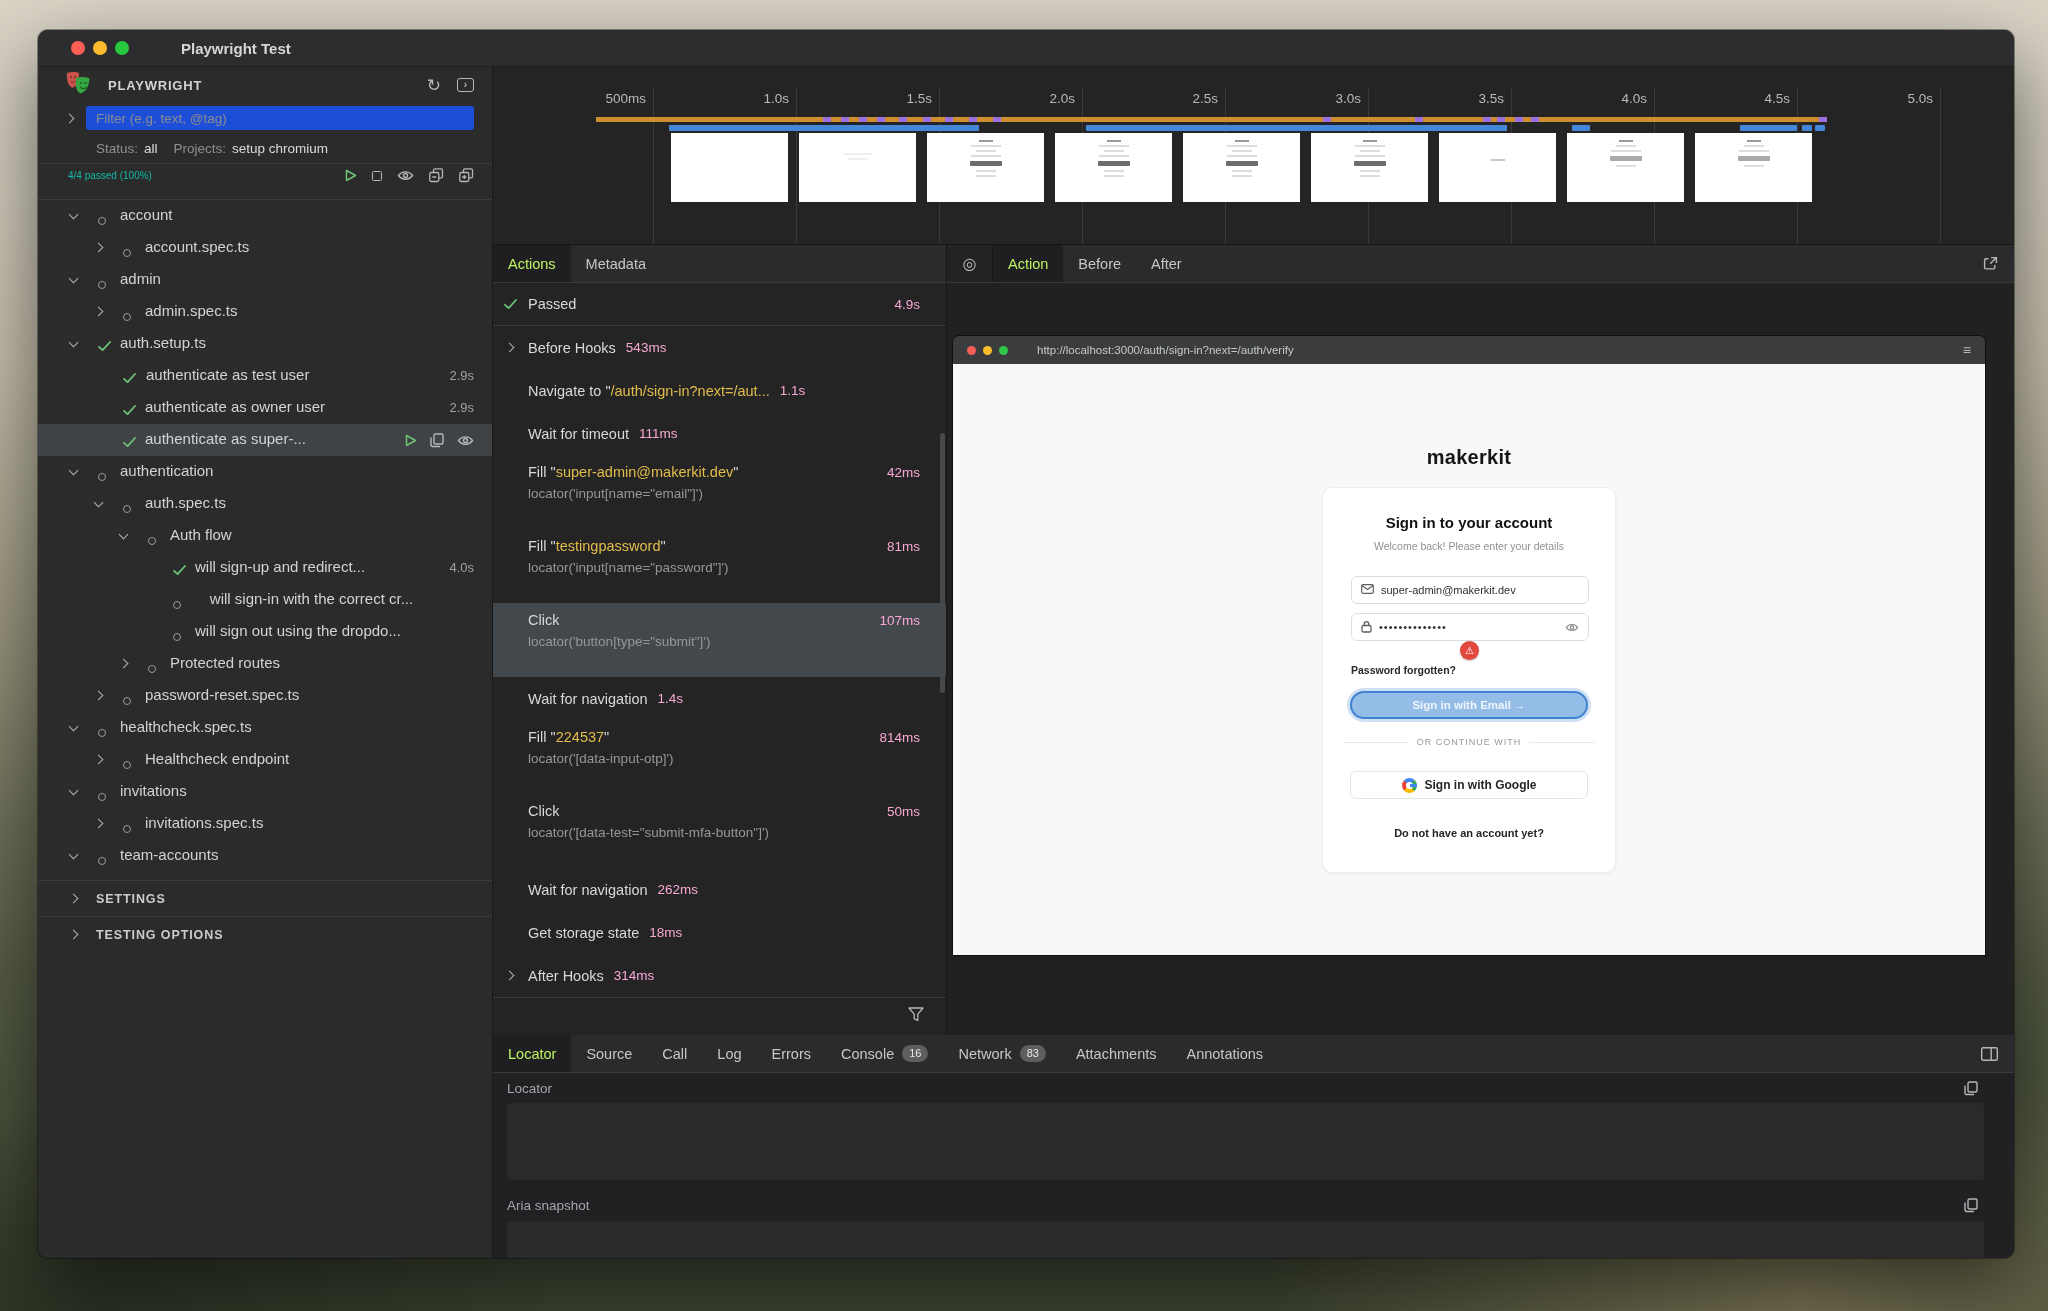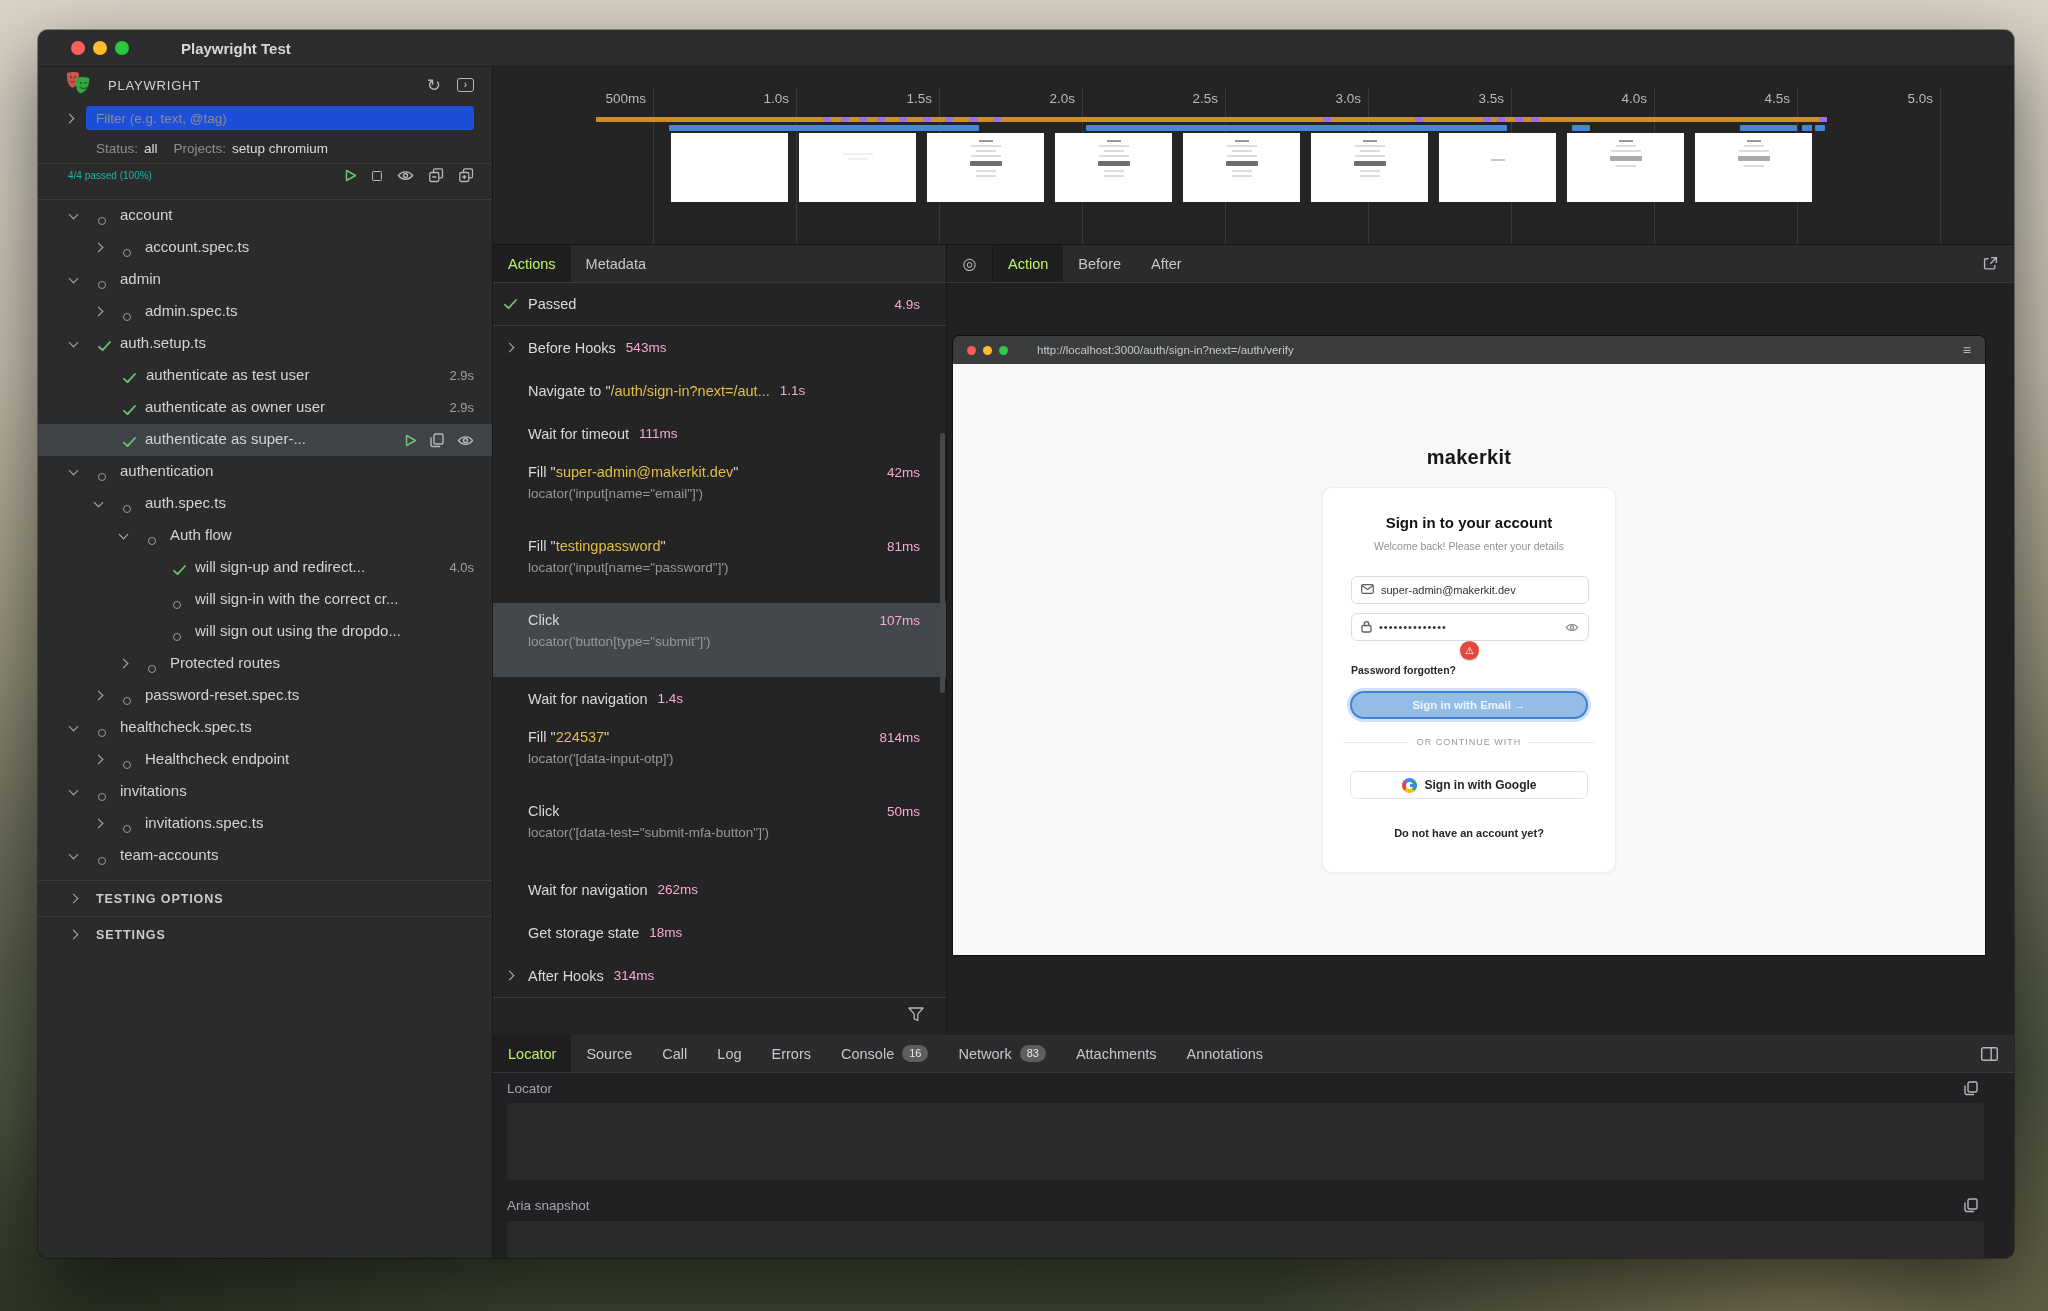--- a/index.html
+++ b/index.html
@@ -12,21 +12,21 @@
   .window{position:absolute;left:38px;top:30px;width:1976px;height:1228px;border-radius:10px;overflow:hidden;
     background:#242425;box-shadow:0 30px 80px rgba(0,0,0,.55),0 0 0 1px rgba(0,0,0,.35);}
   
   .titlebar{position:absolute;left:0;top:0;right:0;height:37px;background:#2d2d2f;border-bottom:1px solid #1d1d1e;}
   .dot{position:absolute;top:11px;width:14px;height:14px;border-radius:50%;}
   .dot.r{left:33px;background:#ff5f57}.dot.y{left:55px;background:#febc2e}.dot.g{left:77px;background:#28c840}
   .wtitle{position:absolute;left:143px;top:0;line-height:37px;font-size:15px;font-weight:700;color:#d6d7d8;}
   
   .sidebar{position:absolute;left:0;top:37px;width:455px;bottom:0;background:#2b2b2c;border-right:1px solid #181819;display:flex;flex-direction:column;}
   .sb-header{height:36px;display:flex;align-items:center;padding:0 18px 0 26px;}
-  .brand{margin-left:16px;font-size:13px;font-weight:400;letter-spacing:.8px;color:#d2d3d4;}
+  .brand{margin-left:16px;font-size:13px;font-weight:700;letter-spacing:.8px;color:#d2d3d4;}
   .hicons{margin-left:auto;display:flex;align-items:center;gap:16px;}
   .uni{color:#b5b7b9;font-size:17px;line-height:1;}
   .termbox{display:inline-flex;align-items:center;justify-content:center;width:17px;height:14px;border:1.5px solid #b5b7b9;border-radius:3px;color:#b5b7b9;font-size:10px;font-weight:700;line-height:1;}
   .sb-filter{height:30px;position:relative;}
   .sb-filter .chev{left:28px;top:11px;}
   .sb-filter input{position:absolute;left:48px;right:18px;top:3px;height:24px;background:#1d4ed8;border:none;border-radius:3px;color:#cccdce;font-size:13.5px;padding:0 10px;outline:none;}
   .sb-filter input::placeholder{color:#8b8d90;}
   .sb-status{height:30px;display:flex;align-items:center;gap:6px;padding-left:58px;font-size:13.5px;color:#8d8f92;}
   .sb-status b{color:#dcdcdd;font-weight:400;}
   .sb-status .gap{width:4px;}
@@ -286,21 +286,21 @@
           </div>
           <div class="trow">
             <span class="ticon" style="left: 135px;"><svg width="13" height="11" viewBox="0 0 13 11">
                 <path d="M1 5.8 L4.6 9.2 L12 1" fill="none" stroke="#6ec273" stroke-width="1.8" stroke-linecap="round" stroke-linejoin="round"></path>
               </svg></span>
             <span class="tlabel" style="left: 157px;">will sign-up and redirect...</span>
             <span class="ttime">4.0s</span>
           </div>
           <div class="trow">
             <span class="ticon" style="left: 135px; top: 11px;"><span class="ring" style="position:static;display:inline-block"></span></span>
-            <span class="tlabel" style="left: 157px;">will sign-in with the correct cr...</span>
+            <span class="tlabel" style="left: 157px; text-align: center;">will sign-in with the correct cr...</span>
           </div>
           <div class="trow">
             <span class="ticon" style="left: 135px; top: 11px;"><span class="ring" style="position:static;display:inline-block"></span></span>
             <span class="tlabel" style="left: 157px;">will sign out using the dropdo...</span>
           </div>
           <div class="trow">
             <span class="chev right" style="left: 82px;"></span>
             <span class="ticon" style="left: 110px; top: 11px;"><span class="ring" style="position:static;display:inline-block"></span></span>
             <span class="tlabel" style="left: 132px;">Protected routes</span>
           </div>
@@ -331,25 +331,25 @@
           </div>
           <div class="trow">
             <span class="chev down" style="left: 32px;"></span>
             <span class="ticon" style="left: 60px; top: 11px;"><span class="ring" style="position:static;display:inline-block"></span></span>
             <span class="tlabel" style="left: 82px;">team-accounts</span>
           </div>
         </div>
       <div class="sb-sections" id="sections">
           <div class="sect">
             <span class="chev right"></span>
-            <span>TESTING OPTIONS</span>
+            <span>SETTINGS</span>
           </div>
           <div class="sect">
             <span class="chev right"></span>
-            <span>SETTINGS</span>
+            <span>TESTING OPTIONS</span>
           </div>
         </div>
     </aside>
 
     <div class="main">
 
       <div class="timeline" id="timeline">
           <div class="gl" style="left: 160px;"></div>
           <span class="tick" style="left: 160px;">500ms</span>
           <div class="gl" style="left: 303px;"></div>

